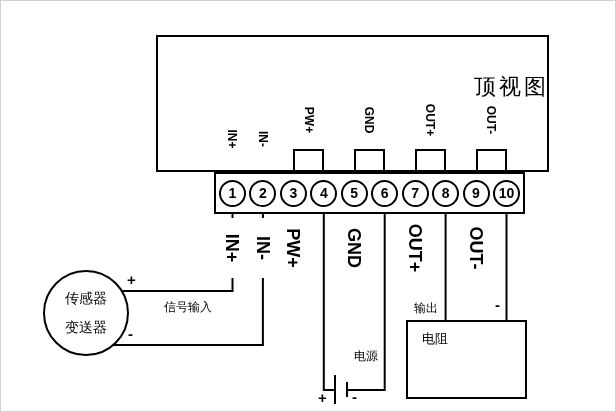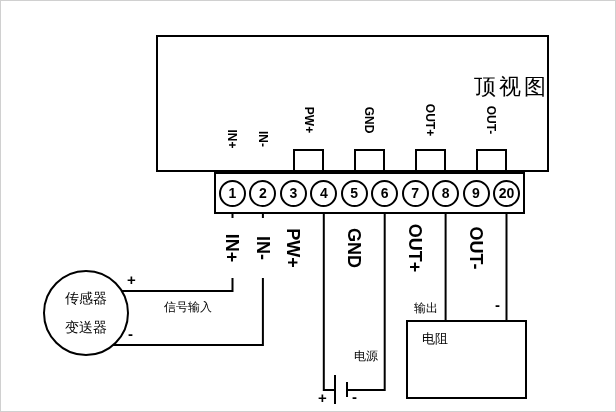--- a/index.html
+++ b/index.html
@@ -106,21 +106,21 @@
   <div class="abs strip">
     <span class="terminal">1</span>
     <span class="terminal">2</span>
     <span class="terminal">3</span>
     <span class="terminal">4</span>
     <span class="terminal">5</span>
     <span class="terminal">6</span>
     <span class="terminal">7</span>
     <span class="terminal">8</span>
     <span class="terminal">9</span>
-    <span class="terminal">20</span>
+    <span class="terminal">10</span>
   </div>
 
   <div class="abs vbig wirebg" style="left:201px;top:237px;">IN+</div>
   <div class="abs vbig wirebg" style="left:232px;top:237px;">IN-</div>
   <div class="abs vbig" style="left:262px;top:237px;">PW+</div>
   <div class="abs vbig" style="left:323px;top:237px;">GND</div>
   <div class="abs vbig" style="left:384px;top:237px;">OUT+</div>
   <div class="abs vbig" style="left:445px;top:237px;">OUT-</div>
 
   <div class="abs sensor">

